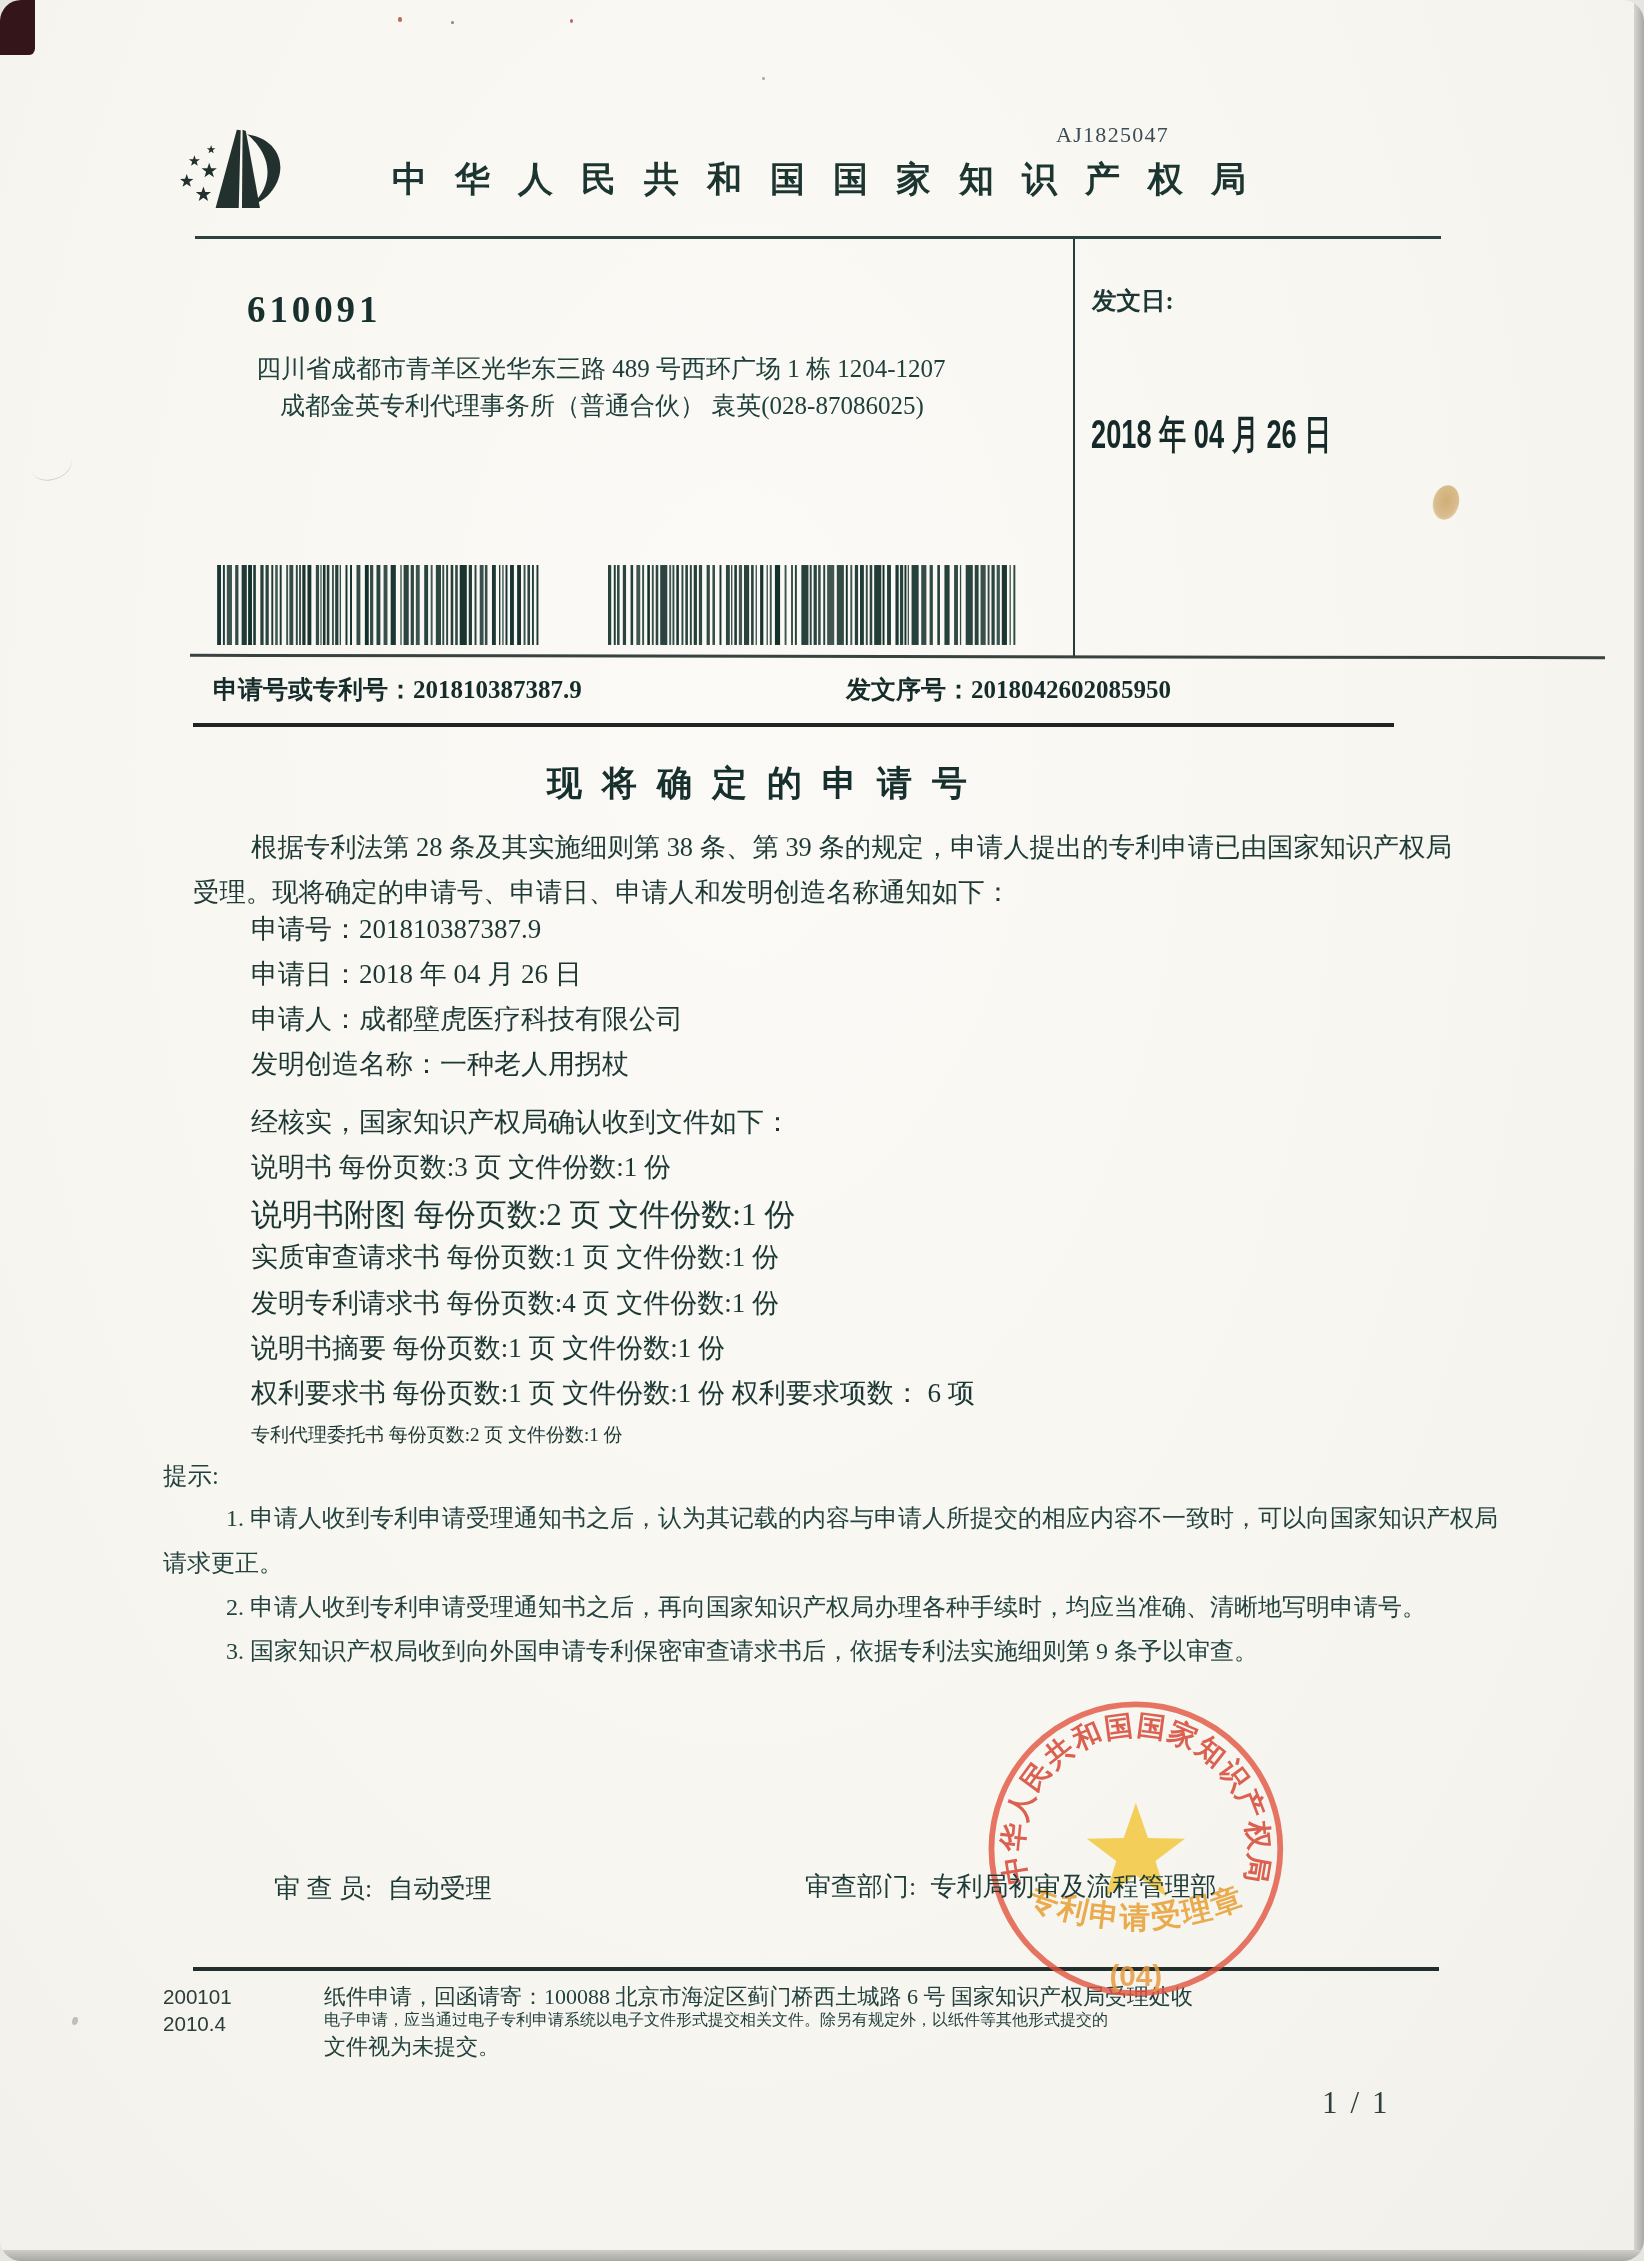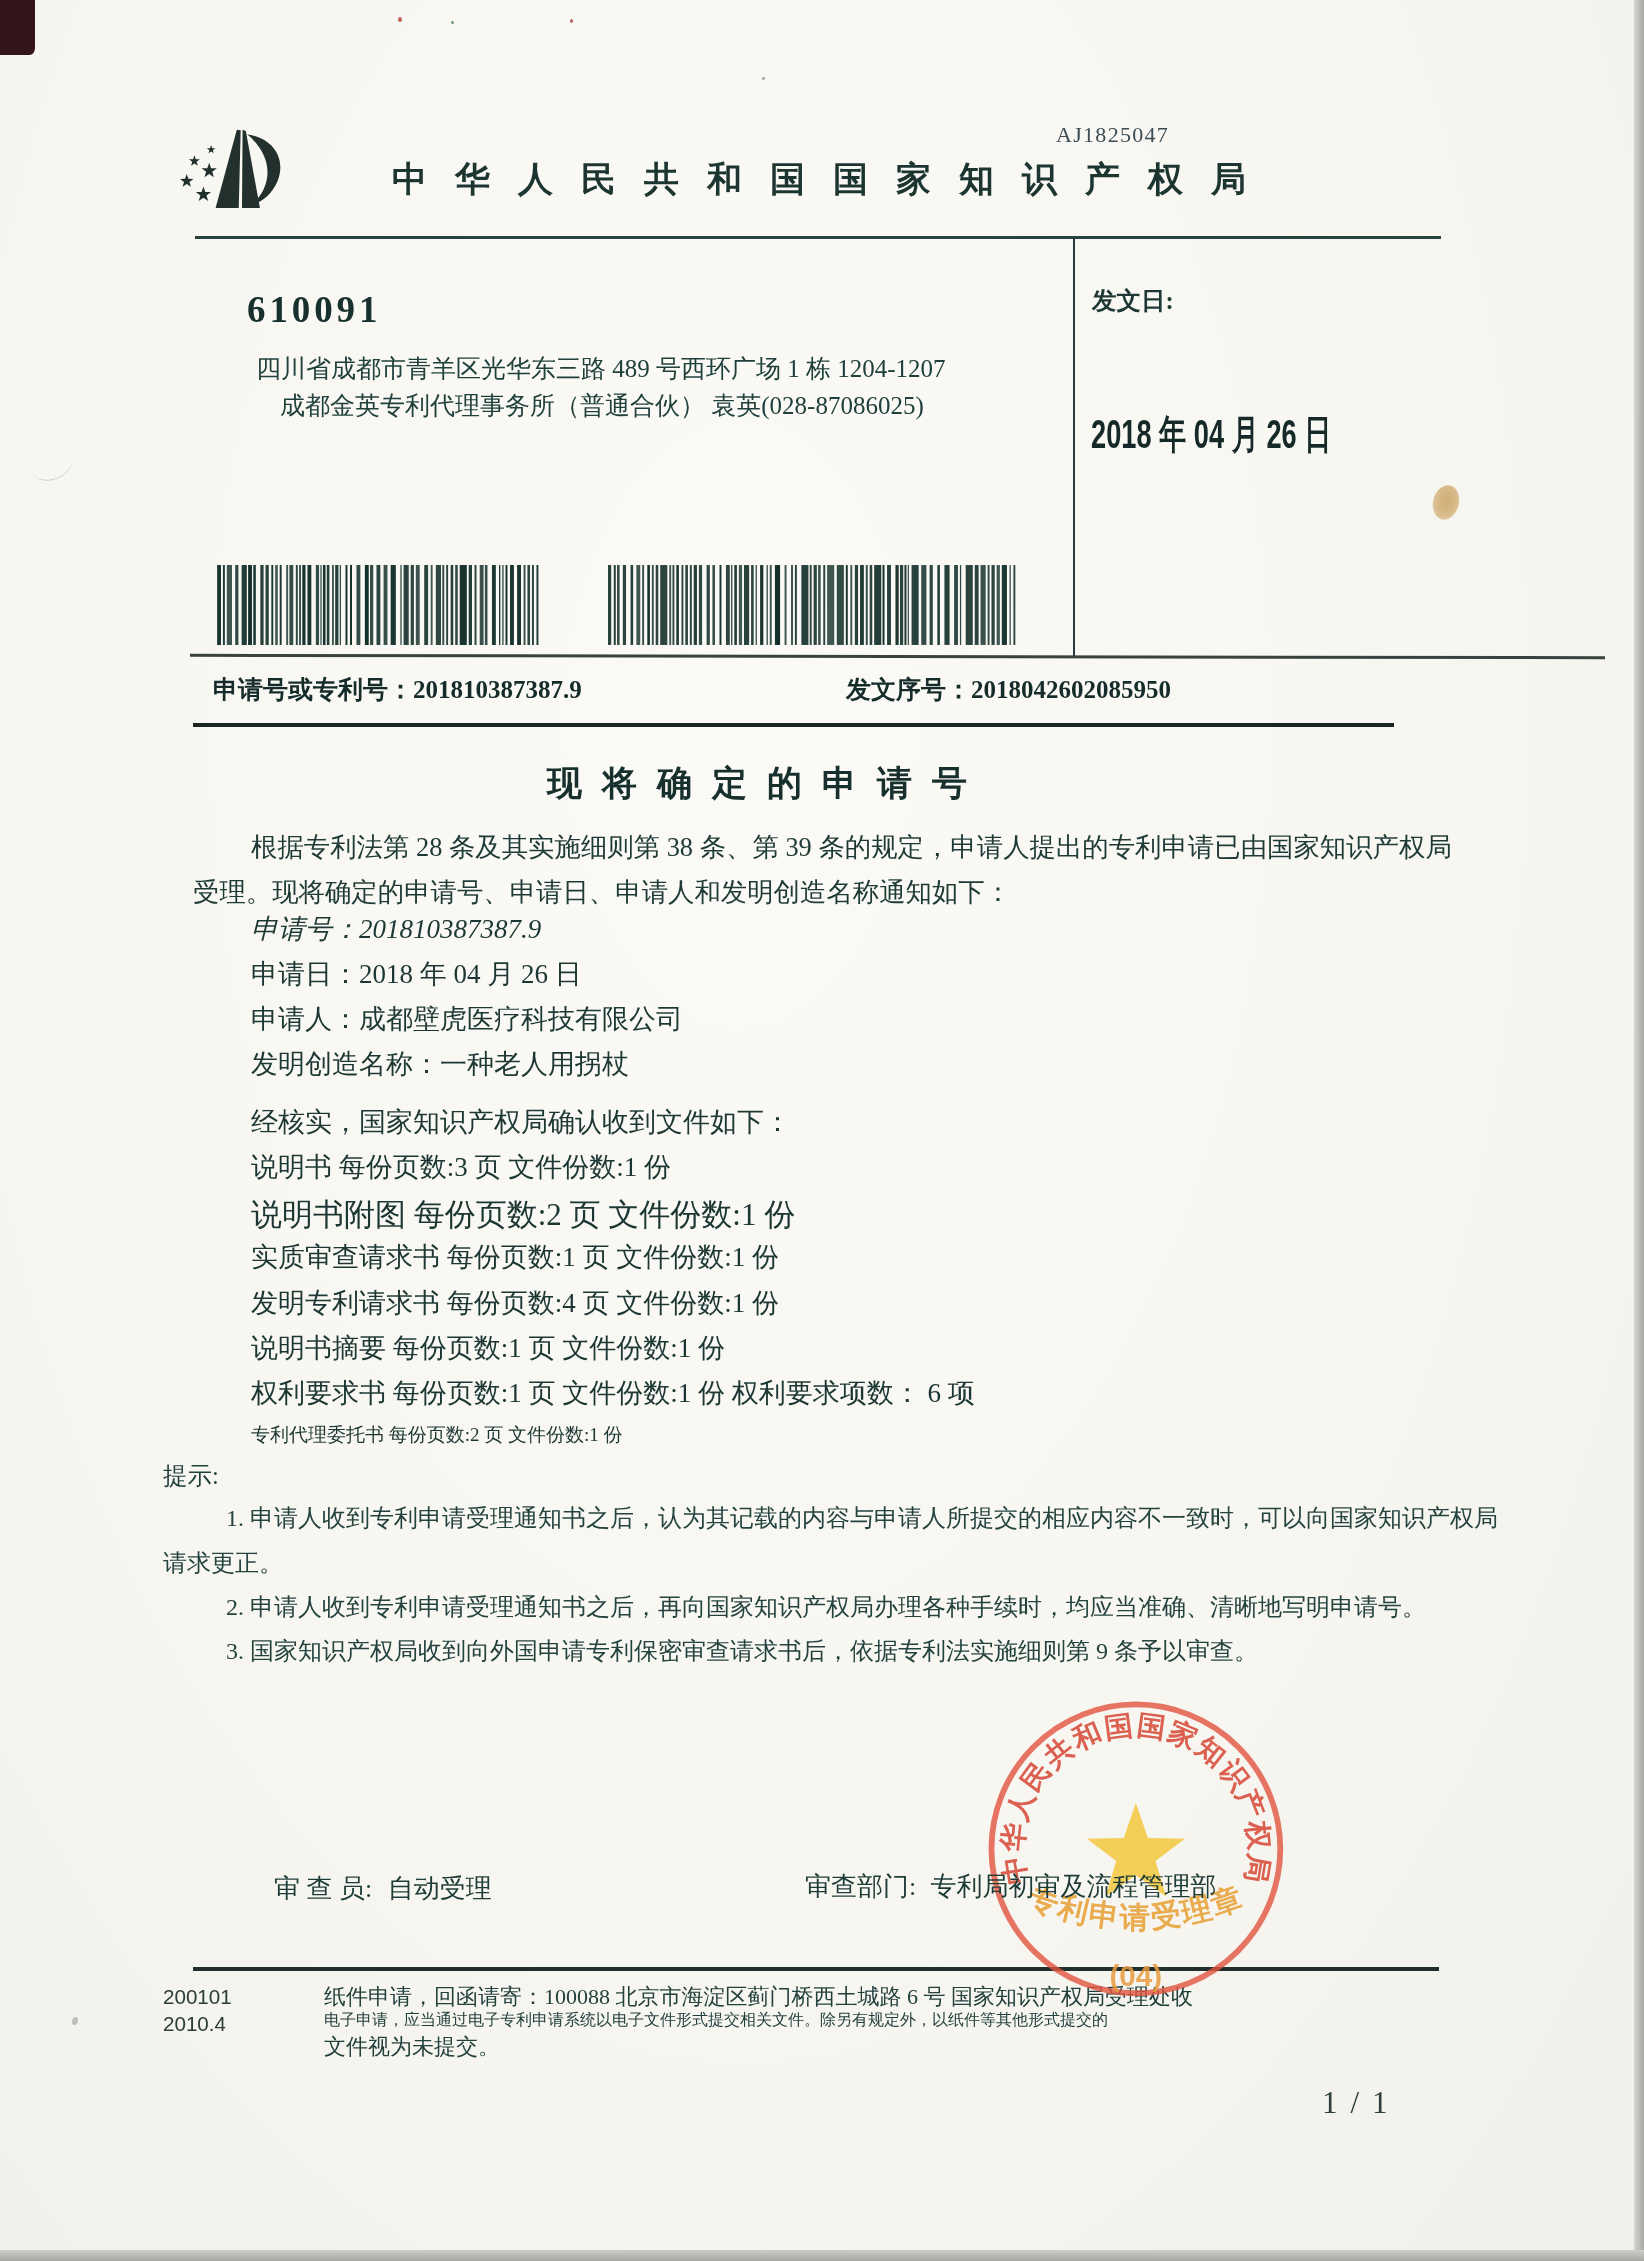--- a/index.html
+++ b/index.html
@@ -1,20 +1,21 @@
 <!DOCTYPE html>
 <html style="font-size:10.3px"><head>
 <meta charset="utf-8">
 <style>
   html,body{margin:0;padding:0;background:#e6e5e1;}
   #page{
     position:relative;width:1644px;height:2261px;overflow:hidden;
     background:radial-gradient(ellipse at 45% 32%, #fbfaf6 0%, #f7f6f1 55%, #f0efe9 100%);
     font-family:"Liberation Serif","DejaVu Serif",serif;
     color:#1f3a36;
+    border-radius:21px;
   }
   .t{position:absolute;white-space:nowrap;line-height:1;}
   .sans{font-family:"Liberation Sans","DejaVu Sans",sans-serif;}
   .b{font-weight:bold;}
   .hline{position:absolute;background:#2b433e;}
   .vline{position:absolute;background:#243d3a;}
   .speck{position:absolute;border-radius:50%;}
   #corner-mark{position:absolute;left:0;top:0;width:35px;height:55px;background:#33151a;border-radius:0 0 6.4px 0;}
   #right-edge{position:absolute;top:0;left:1634px;width:10.3px;height:2261px;background:linear-gradient(to right,#d8d6d1,#a8a7a3);}
   #bottom-edge{position:absolute;left:0;top:2250px;width:1644px;height:11px;background:linear-gradient(to bottom,#cfcdc8,#a8a7a3);}
@@ -227,21 +228,21 @@
   <div class="t b" style="left:846px;top:677px;font-size:25px;color:#152c2a;">
     <span>发文序号：</span><span>2018042602085950</span>
   </div>
   <div class="hline" style="left:193px;top:723px;width:1201px;height:3.9px;background:#1d2624;"></div>
 
   <div class="t sans b" style="left:547px;top:765px;font-size:35px;letter-spacing:20px;color:#17302d;">现将确定的申请号</div>
 
   <div class="t" style="left:251px;top:834px;font-size:26.4px;color:#1e3a36;text-align:right;">根据专利法第 28 条及其实施细则第 38 条、第 39 条的规定，申请人提出的专利申请已由国家知识产权局</div>
   <div class="t" style="left:193px;top:879px;font-size:26.4px;color:#1e3a36;">受理。现将确定的申请号、申请日、申请人和发明创造名称通知如下：</div>
 
-  <div class="t" style="left:251px;top:916px;font-size:27px;color:#1d3834;font-style:italic;">申请号：201810387387.9</div>
+  <div class="t" style="left:251px;top:916px;font-size:27px;color:#1d3834;">申请号：201810387387.9</div>
   <div class="t" style="left:251px;top:961px;font-size:27px;color:#1d3834;">申请日：2018 年 04 月 26 日</div>
   <div class="t" style="left:251px;top:1006px;font-size:27px;color:#1d3834;">申请人：成都壁虎医疗科技有限公司</div>
   <div class="t" style="left:251px;top:1051px;font-size:27px;color:#1d3834;">发明创造名称：一种老人用拐杖</div>
 
   <div class="t" style="left:251px;top:1109px;font-size:27px;color:#1d3834;">经核实，国家知识产权局确认收到文件如下：</div>
   <div class="t" style="left:251px;top:1154px;font-size:27px;color:#1c3733;">说明书 每份页数:3 页 文件份数:1 份</div>
   <div class="t" style="left:251px;top:1199px;font-size:31px;color:#1c3733;">说明书附图 每份页数:2 页 文件份数:1 份</div>
   <div class="t" style="left:251px;top:1244px;font-size:27px;color:#1c3733;">实质审查请求书 每份页数:1 页 文件份数:1 份</div>
   <div class="t" style="left:251px;top:1290px;font-size:27px;color:#1c3733;">发明专利请求书 每份页数:4 页 文件份数:1 份</div>
   <div class="t" style="left:251px;top:1335px;font-size:27px;color:#1c3733;">说明书摘要 每份页数:1 页 文件份数:1 份</div>

